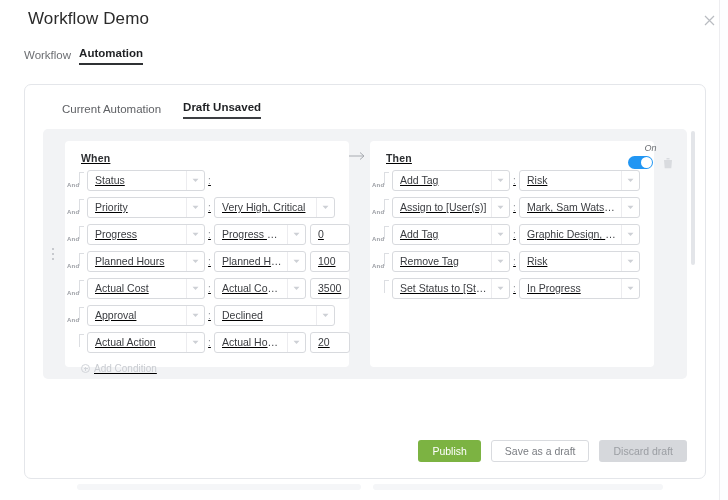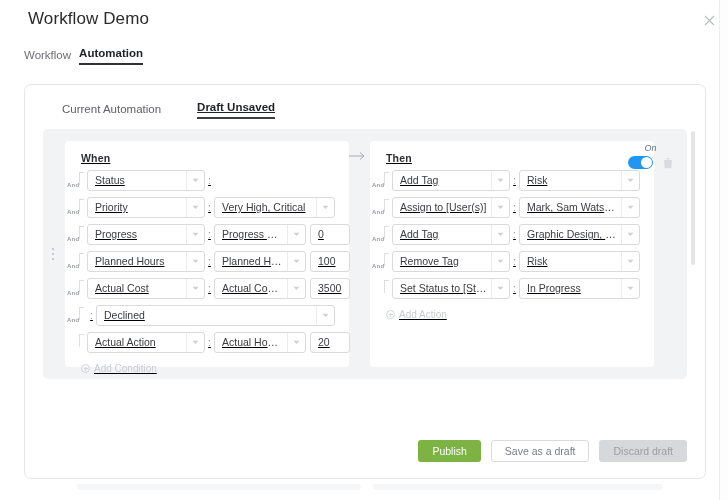--- a/index.html
+++ b/index.html
@@ -41,30 +41,29 @@
   .card {
     position: absolute; left: 24px; top: 84px;
     width: 682px; height: 395px;
     background: #ffffff;
     border: 1px solid #e4e6ea;
     border-radius: 7px;
   }
 
   .tabs-sub {
     position: absolute; left: 37px; top: 16px;
-    display: flex; align-items: flex-end; gap: 36px;
+    display: flex; align-items: flex-end; gap: 22px;
   }
   .tab-sub {
     font-size: 11.5px; color: #5f6165; padding-bottom: 4px; cursor: pointer;
     white-space: nowrap;
   }
   .tab-sub.active {
     color: #1f2124; font-weight: 700;
     border-bottom: 2px solid #3c3e42;
-    text-decoration: underline;
   }
 
   
   .rule-scroll {
     position: absolute; left: 18px; top: 44px;
     width: 650px; height: 285px;
     overflow: hidden;
   }
   .rule-card {
     position: relative;
@@ -360,20 +359,28 @@
                     </svg>
                   </span>
                 </div>
                 <div class="fld f-num">
                   <span class="txt">3500</span>
                 </div>
               </div>
               <div class="and-label" style="top: 126px;">And</div>
               <div class="row">
                 <span class="stub"></span>
+                <div class="fld f-left">
+                  <span class="txt">Approval</span>
+                  <span class="caret">
+                    <svg width="7" height="5" viewBox="0 0 7 5">
+                      <path d="M0.5 0.8 L3.5 4 L6.5 0.8 Z" fill="#cdd0d5"></path>
+                    </svg>
+                  </span>
+                </div>
                 <span class="colon">:</span>
                 <div class="fld f-right">
                   <span class="txt">Declined</span>
                   <span class="caret">
                     <svg width="7" height="5" viewBox="0 0 7 5">
                       <path d="M0.5 0.8 L3.5 4 L6.5 0.8 Z" fill="#cdd0d5"></path>
                     </svg>
                   </span>
                 </div>
               </div>
@@ -515,24 +522,20 @@
                 <div class="fld f-right">
                   <span class="txt">In Progress</span>
                   <span class="caret">
                     <svg width="7" height="5" viewBox="0 0 7 5">
                       <path d="M0.5 0.8 L3.5 4 L6.5 0.8 Z" fill="#cdd0d5"></path>
                     </svg>
                   </span>
                 </div>
               </div>
             </div>
-          <div class="add-link">
-            <span class="plus"></span>
-            <span>Add Action</span>
-          </div>
         </div>
 
         <div class="toggle-wrap">
           <div class="toggle-label">On</div>
           <div class="toggle-row">
             <div class="switch">
               <span class="knob"></span>
             </div>
             <svg class="trash-icon" width="10" height="12" viewBox="0 0 10 12">
               <path d="M1 3 H9 L8.3 11.2 H1.7 Z" fill="#d9dbdf"></path>

